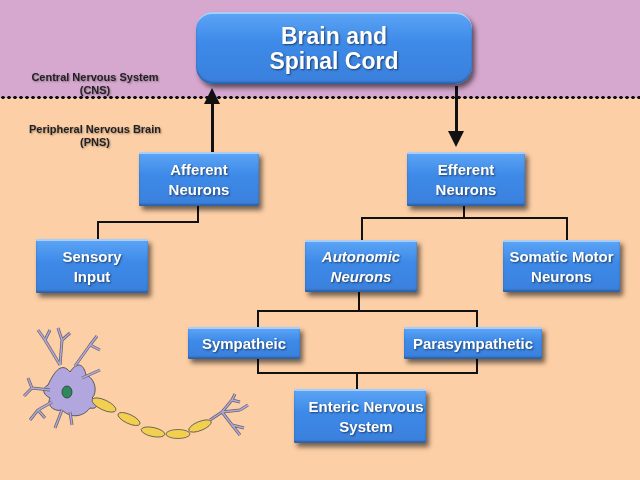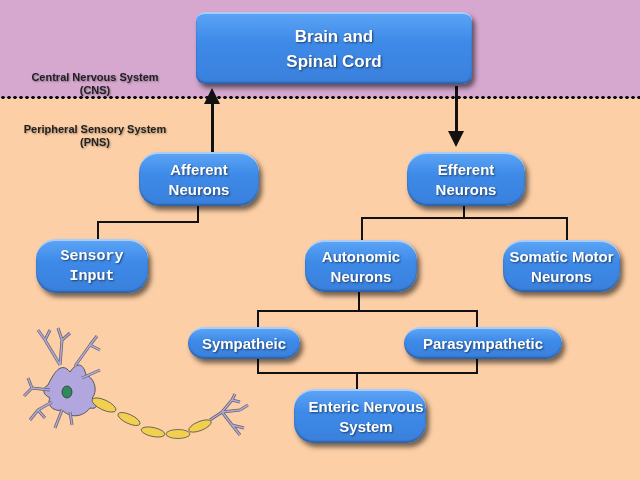--- a/index.html
+++ b/index.html
@@ -14,42 +14,42 @@
     background-image: radial-gradient(circle, #111 1.6px, transparent 1.9px);
     background-size: 6px 5px; background-repeat: repeat-x;
   }
   .region-label {
     position: absolute; font-size: 11px; font-weight: bold; color: #222;
     text-align: center; line-height: 13px; text-shadow: 1px 1px 2px rgba(0,0,0,0.35); margin-top: 12px;
   }
   .box {
     position: absolute; box-sizing: border-box;
     background: linear-gradient(#5aa3f5 0%, #3e8ae8 40%, #3a80dc 100%);
-    border-radius: 20px;
+    border-radius: 1px;
     border-top: 2px solid #a7cdfa;
     box-shadow: 3px 4px 5px rgba(0,0,0,0.55), inset 0 -2px 2px rgba(0,0,0,0.25);
     color: #fff; font-weight: bold; text-align: center;
     display: flex; align-items: center; justify-content: center;
     text-shadow: 1px 1px 2px rgba(0,0,0,0.55);
     font-size: 15px; line-height: 20px; white-space: pre-line;
   }
-  .box.big { font-size: 17px; line-height: 25px; border-radius: 9px; }
+  .box.big { font-size: 23px; line-height: 25px; border-radius: 17px; }
   .line { position: absolute; background: #111; }
   svg.overlay { position: absolute; left: 0; top: 0; }
 </style>
 </head>
 <body>
 
 <div class="cns-bg"></div>
 <div class="pns-bg"></div>
 <div class="divider"></div>
 
 <div class="region-label" style="left:10px; top:59px; width:170px; white-space:pre-line;">Central Nervous System
 (CNS)</div>
-<div class="region-label" style="left:5px; top:111px; width:180px; white-space:pre-line;">Peripheral Sensory System
+<div class="region-label" style="left:5px; top:111px; width:180px; white-space:pre-line;">Peripheral Nervous Brain
 (PNS)</div>
 
 <div class="line" style="left:211px; top:100px; width:3px; height:52px;"></div>
 <div class="line" style="left:455px; top:86px; width:3px; height:48px;"></div>
 
 <div class="line" style="left:197px; top:206px; width:2px; height:16px;"></div>
 <div class="line" style="left:97px; top:221px; width:102px; height:2px;"></div>
 <div class="line" style="left:97px; top:221px; width:2px; height:18px;"></div>
 
 <div class="line" style="left:463px; top:206px; width:2px; height:12px;"></div>
@@ -71,28 +71,28 @@
   <polygon points="212,88 204,104 220,104" fill="#111"></polygon>
   <polygon points="456,147 448,131 464,131" fill="#111"></polygon>
 </svg>
 
 <div class="box big" style="left:196px; top:12px; width:276px; height:72px;">Brain and
 Spinal Cord</div>
 <div class="box" style="left:139px; top:152px; width:120px; height:54px;">Afferent
 Neurons</div>
 <div class="box" style="left:407px; top:152px; width:118px; height:54px;">Efferent
 Neurons</div>
-<div class="box" style="left:36px; top:239px; width:112px; height:54px;font-family:Liberation Mono, monospace;">Sensory
+<div class="box" style="left:36px; top:239px; width:112px; height:54px;">Sensory
 Input</div>
-<div class="box" style="left:305px; top:240px; width:112px; height:52px;">Autonomic
+<div class="box" style="left:305px; top:240px; width:112px; height:52px;font-style:italic;">Autonomic
 Neurons</div>
 <div class="box" style="left:503px; top:240px; width:117px; height:52px;">Somatic Motor
 Neurons</div>
 <div class="box" style="left:188px; top:327px; width:112px; height:32px;">Sympatheic</div>
-<div class="box" style="left:404px; top:327px; width:158px; height:32px;">Parasympathetic</div>
+<div class="box" style="left:404px; top:327px; width:138px; height:32px;">Parasympathetic</div>
 <div class="box" style="left:294px; top:389px; width:132px; height:54px;padding-left:12px;">Enteric Nervous
 System</div>
 
 <svg class="overlay" width="640" height="480">
   <g stroke="#555" stroke-width="1" fill="#b2a6de" stroke-linejoin="round">
     <path d="M48,385 C55,370 62,362 70,372 C78,360 84,365 86,375 C95,378 98,392 92,398 C100,402 98,410 90,408 C82,418 70,418 62,410 C55,412 46,406 50,398 C42,394 42,388 48,385 Z"></path>
     <path d="M60,365 L45,340 M45,340 L38,330 M45,340 L50,330 M60,365 L62,340 L58,328 M62,340 L70,333 M75,366 L90,345 L97,336 M90,345 L100,350 M82,378 L100,370 M50,390 L32,388 L24,396 M32,388 L28,378 M52,402 L38,410 L30,420 M38,410 L45,418 M70,412 L72,425 M62,410 L55,428" fill="none" stroke="#666" stroke-width="3"></path>
     <path d="M60,365 L45,340 M45,340 L38,330 M45,340 L50,330 M60,365 L62,340 L58,328 M62,340 L70,333 M75,366 L90,345 L97,336 M90,345 L100,350 M82,378 L100,370 M50,390 L32,388 L24,396 M32,388 L28,378 M52,402 L38,410 L30,420 M38,410 L45,418 M70,412 L72,425 M62,410 L55,428" fill="none" stroke="#b2a6de" stroke-width="1.5"></path>
   </g>
   <ellipse cx="67" cy="392" rx="5" ry="6" fill="#2e8a5a" stroke="#333" stroke-width="0.8"></ellipse>

